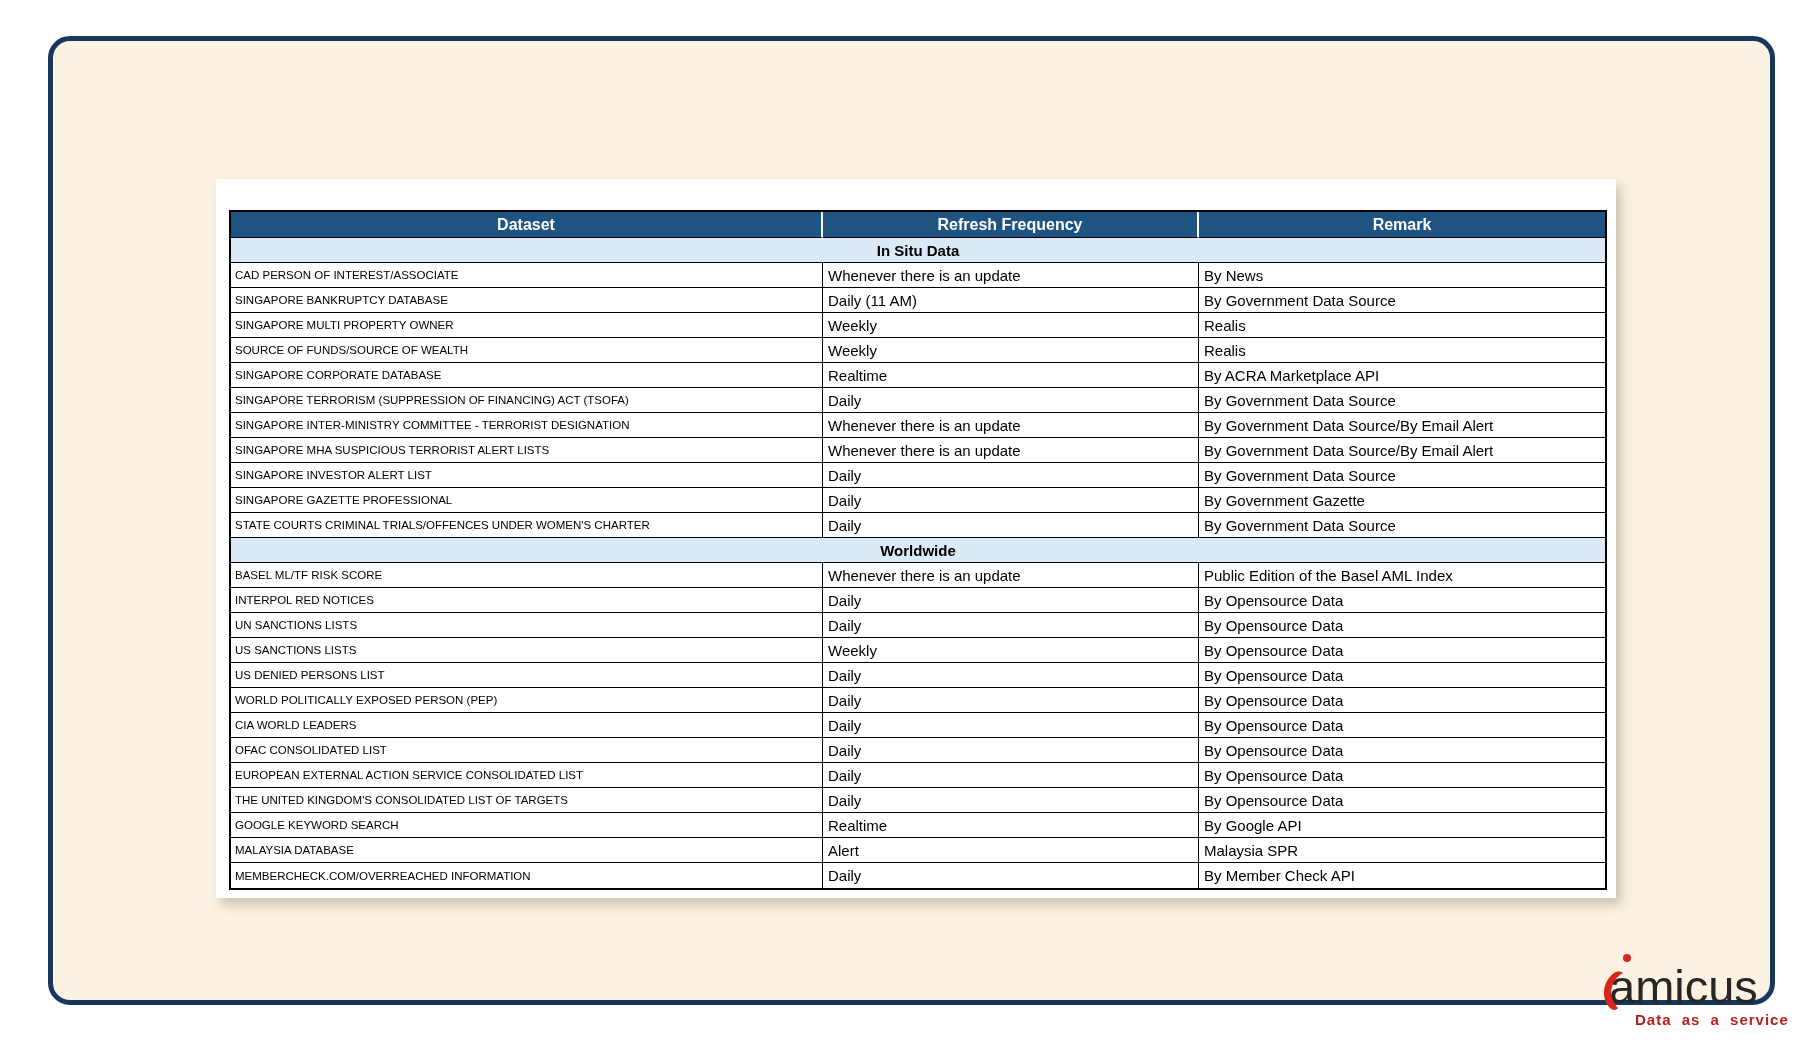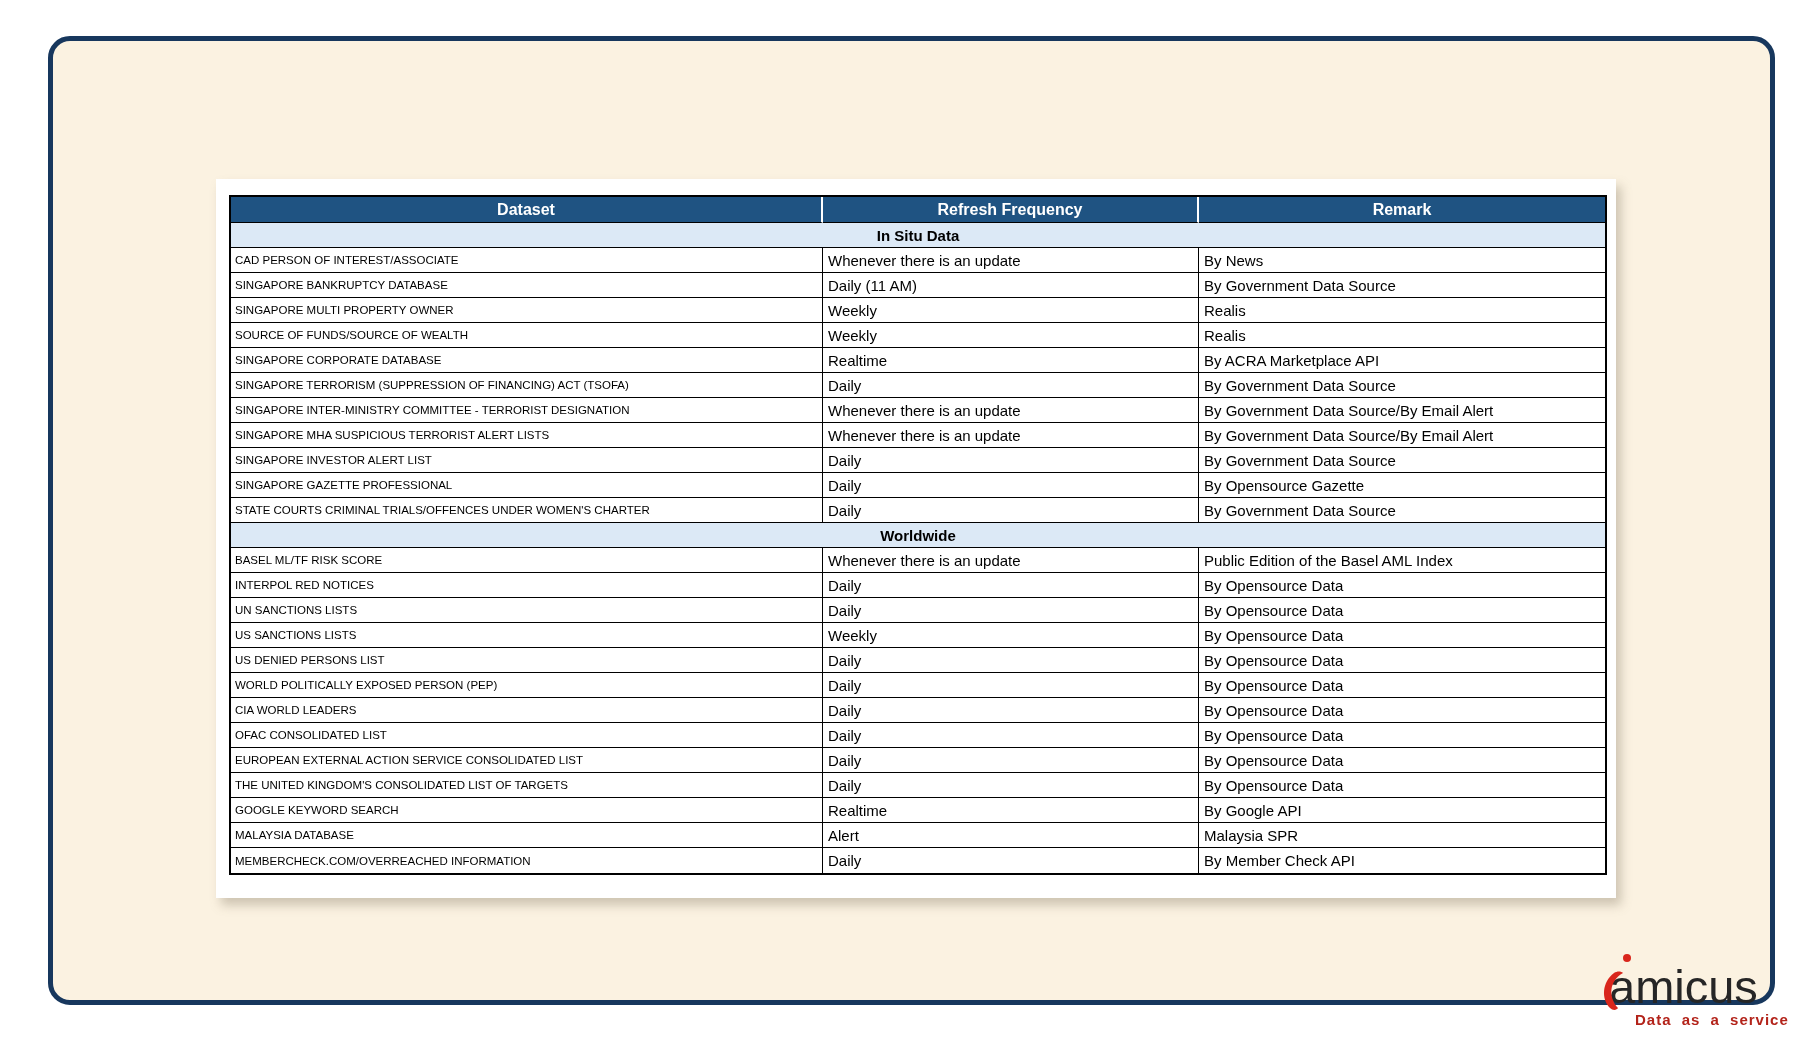--- a/index.html
+++ b/index.html
@@ -32,21 +32,21 @@
   }
   .sheet{
     position:absolute;
     left:163px;top:138px;
     width:1400px;height:719px;
     background:#FFFFFF;
     box-shadow:5px 7px 10px rgba(120,110,90,0.35);
   }
   table.data-table{
     position:absolute;
-    left:13px;top:16px;
+    left:13px;top:31px;
     width:1374px;
     border-collapse:separate;
     border-spacing:0;
     table-layout:fixed;
     border:2px solid #000;
   }
   col.c0{width:592px;}
   col.c1{width:376px;}
   col.c2{width:406px;}
   th{
@@ -190,21 +190,21 @@
             <td class="c2">By Government Data Source/By Email Alert</td>
           </tr>
           <tr>
             <td class="c0">SINGAPORE INVESTOR ALERT LIST</td>
             <td class="c1">Daily</td>
             <td class="c2">By Government Data Source</td>
           </tr>
           <tr>
             <td class="c0">SINGAPORE GAZETTE PROFESSIONAL</td>
             <td class="c1">Daily</td>
-            <td class="c2">By Opensource Gazette</td>
+            <td class="c2">By Government Gazette</td>
           </tr>
           <tr>
             <td class="c0">STATE COURTS CRIMINAL TRIALS/OFFENCES UNDER WOMEN'S CHARTER</td>
             <td class="c1">Daily</td>
             <td class="c2">By Government Data Source</td>
           </tr>
           <tr>
             <td colspan="3" class="section-cell">Worldwide</td>
           </tr>
           <tr>

